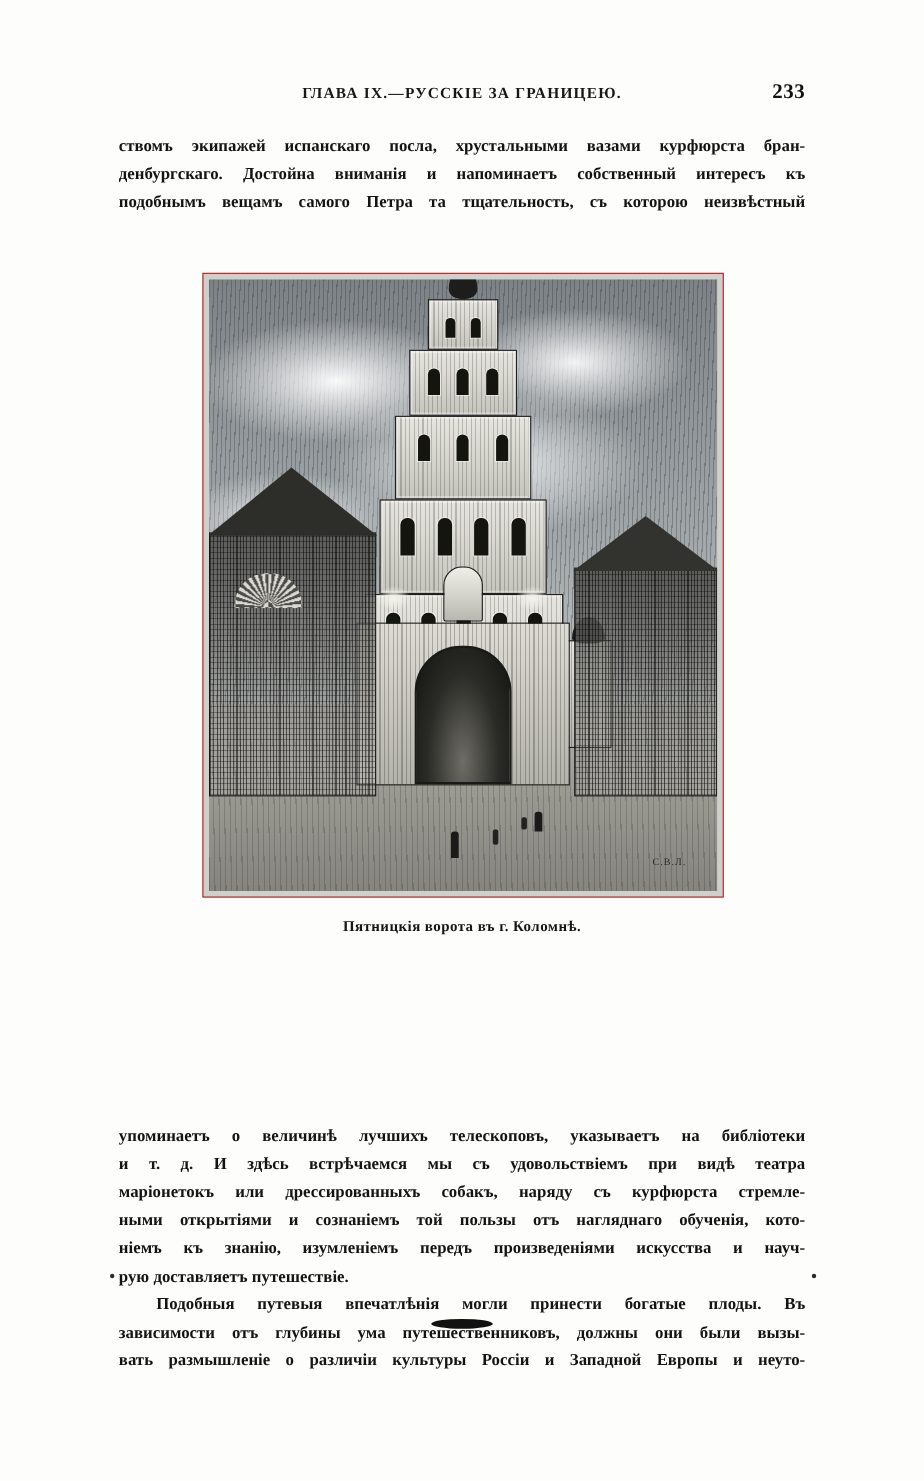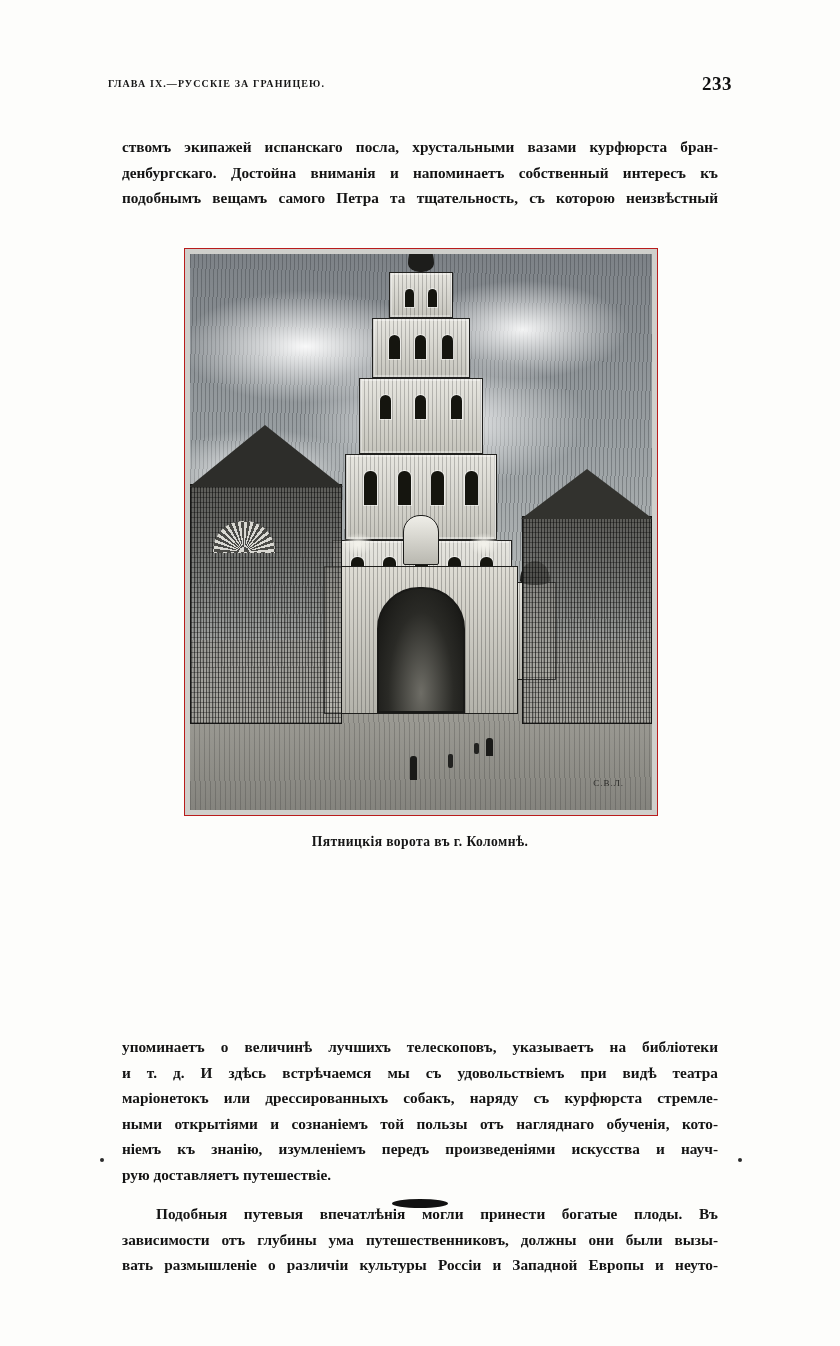--- a/index.html
+++ b/index.html
@@ -25,22 +25,22 @@
     position: absolute;
     top: 78px;
     left: 108px;
     right: 108px;
     height: 20px;
   }
   .rh-title {
     position: absolute;
     left: 0;
     right: 0;
-    text-align: left;
-    font-size: 10px;
+    text-align: center;
+    font-size: 14px;
     letter-spacing: 1.1px;
     font-weight: 700;
     color: #171717;
     text-transform: uppercase;
   }
   .rh-page {
     position: absolute;
     right: 0;
     top: -5px;
     font-size: 19px;
@@ -54,21 +54,21 @@
     left: 108px;
     width: 624px;
     font-size: 15.3px;
     line-height: 25.5px;
     text-align: justify;
     color: #141414;
     font-weight: 600;
   }
   .textblock.top { top: 120px; }
   .textblock.bottom { top: 1020px; }
-  .textblock p { margin: 14px; }
+  .textblock p { margin: 0; }
   .textblock p.indent { text-indent: 34px; }
   .line {
     display: block;
     white-space: nowrap;
   }
   .line.justify {
     text-align: justify;
     text-align-last: justify;
     white-space: normal;
   }

